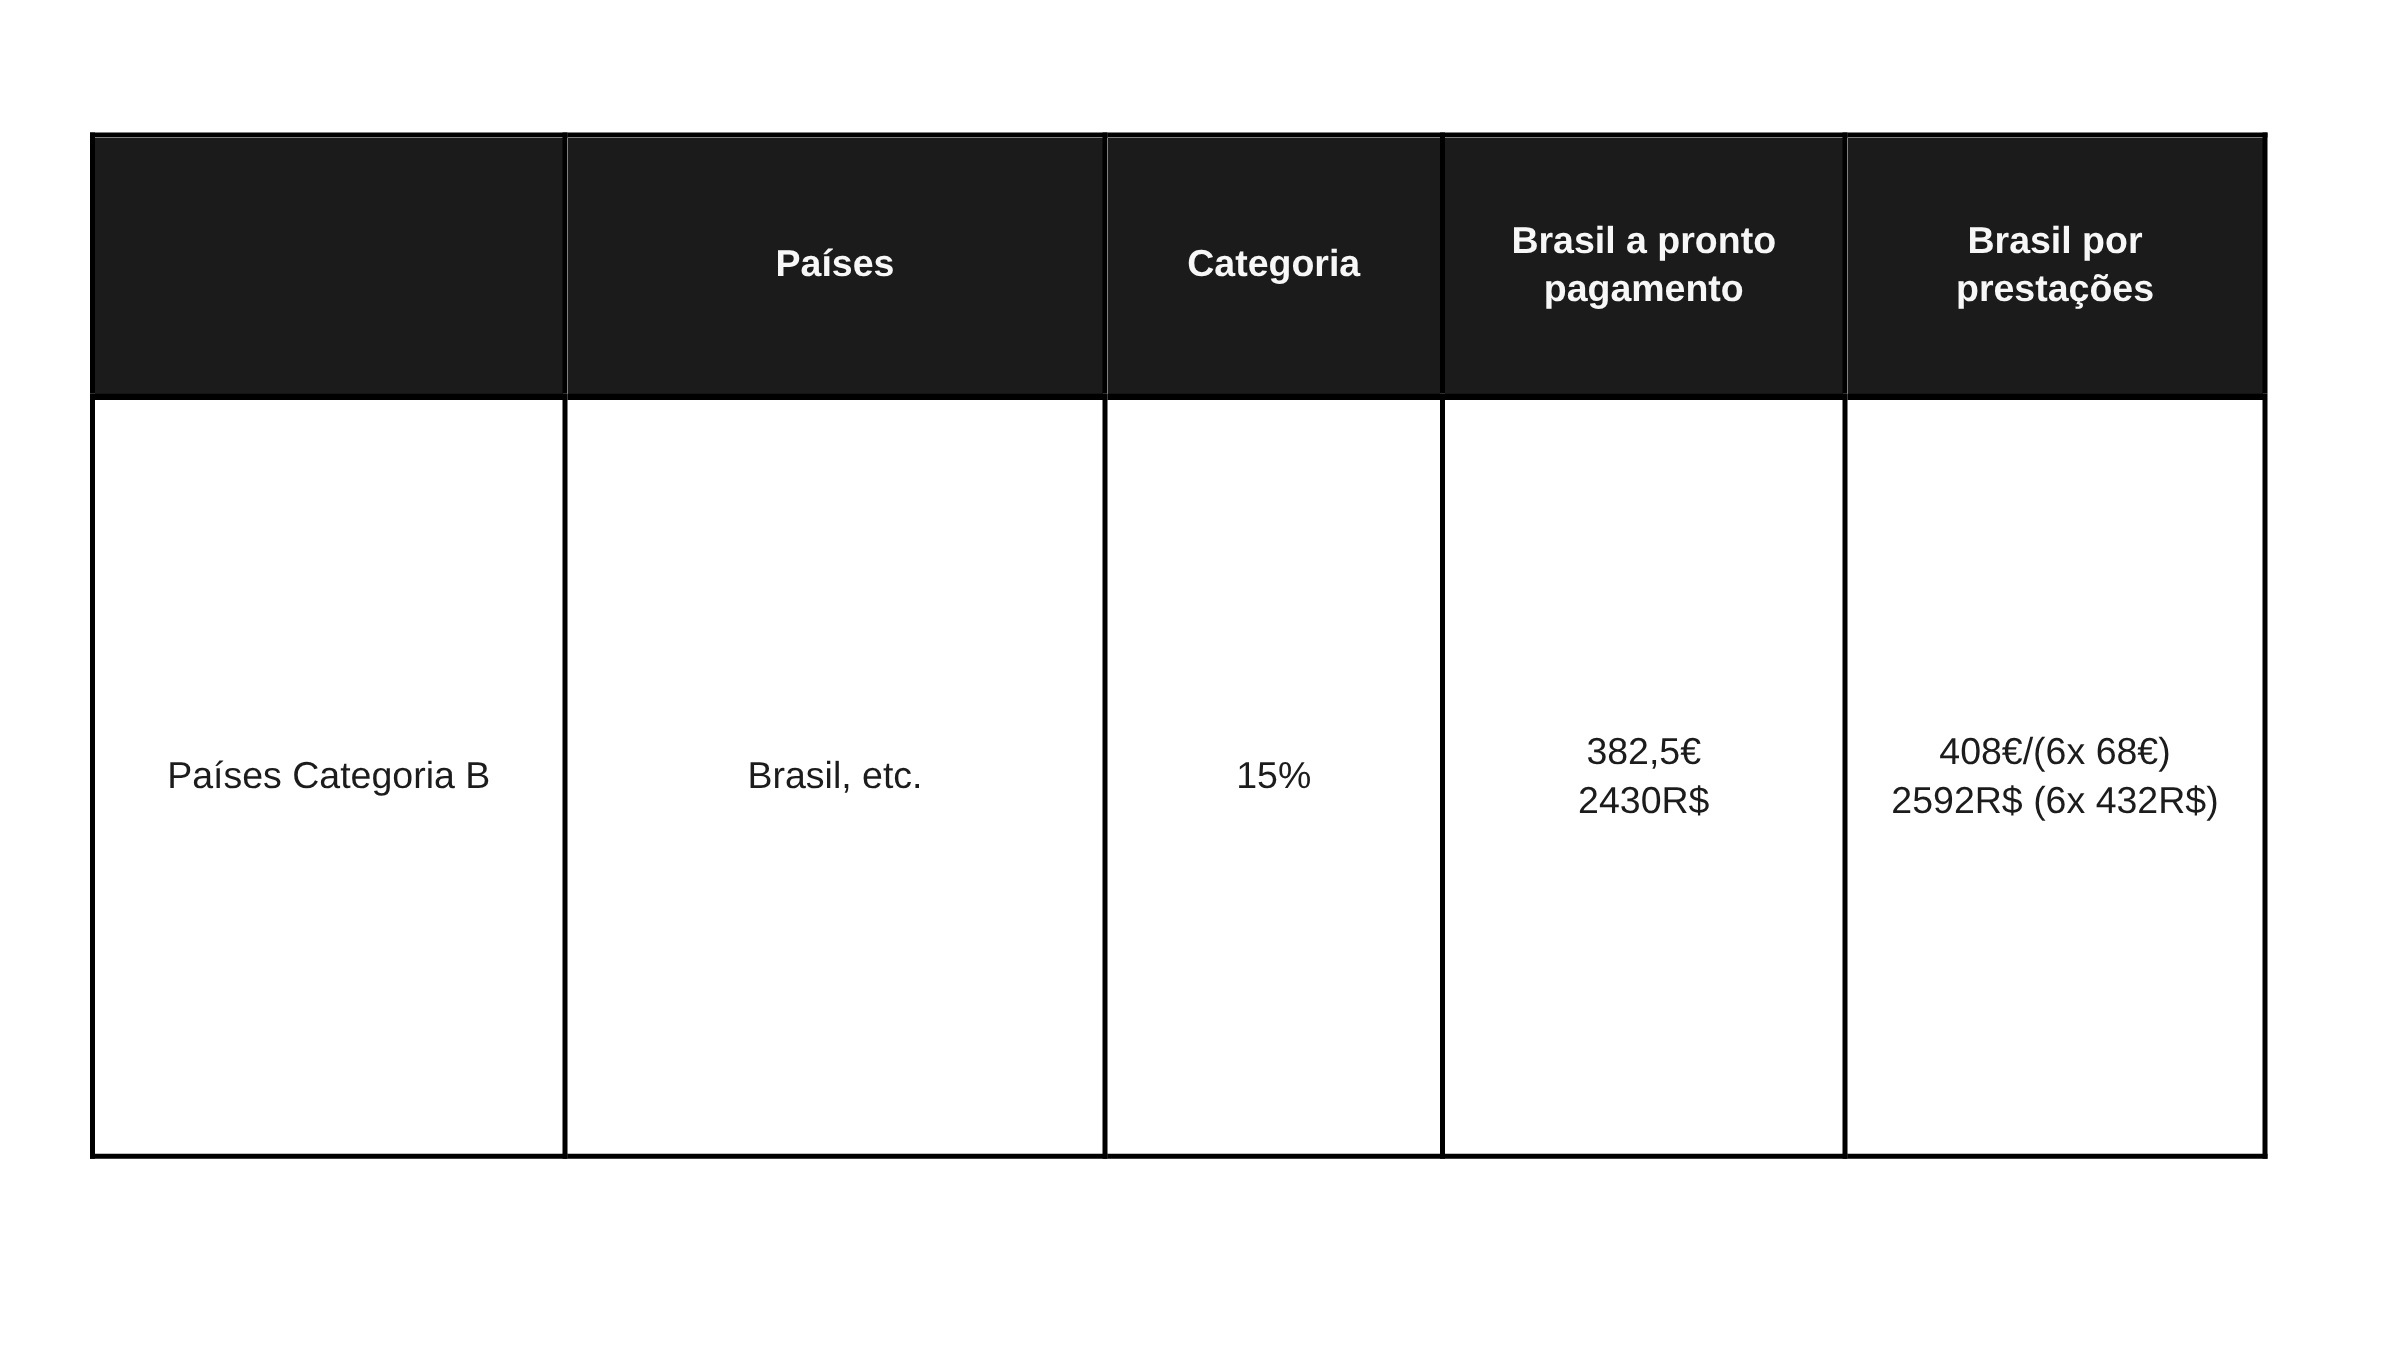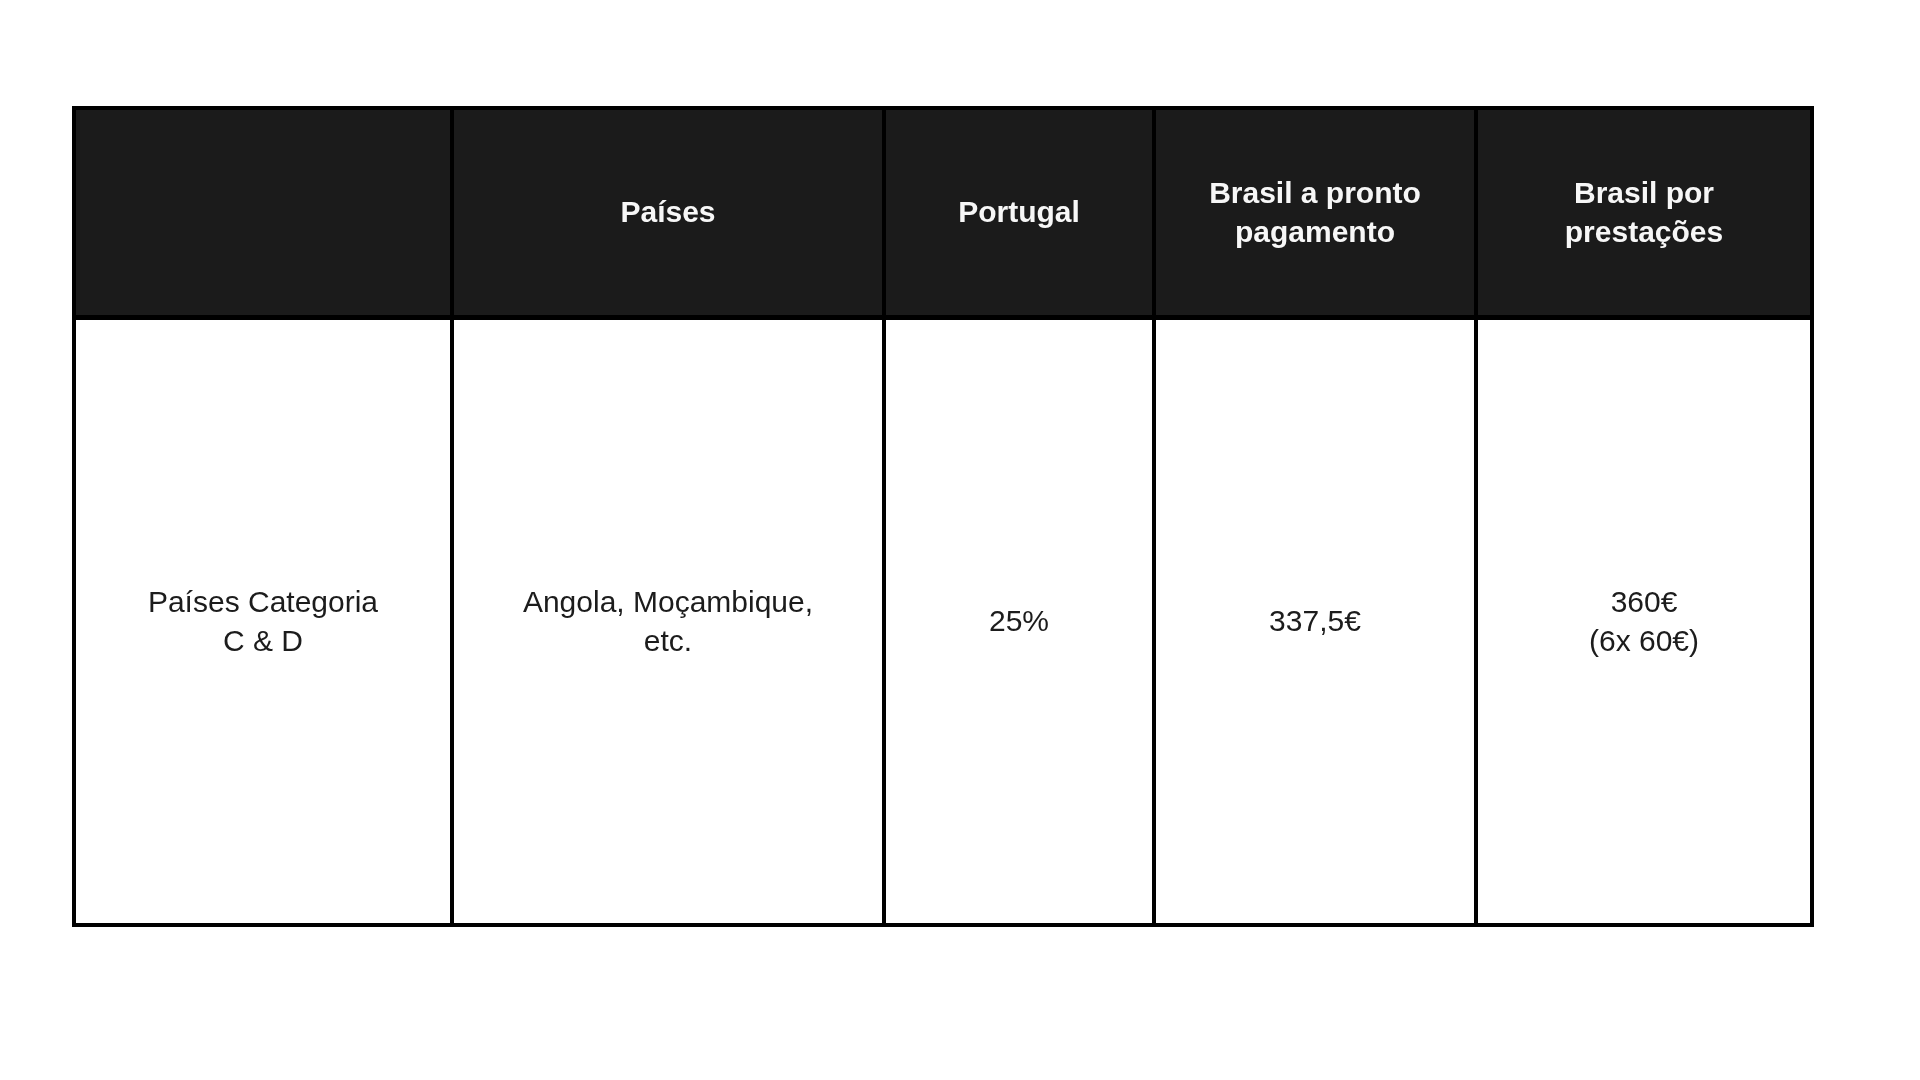--- a/index.html
+++ b/index.html
@@ -61,33 +61,32 @@
       <col style="width:378px">
       <col style="width:432px">
       <col style="width:270px">
       <col style="width:322px">
       <col style="width:336px">
     </colgroup>
     <thead>
       <tr class="header-row">
         <th></th>
         <th>Países</th>
-        <th>Portugal</th>
+        <th>Categoria</th>
         <th>Brasil a pronto
 pagamento</th>
         <th>Brasil por
 prestações</th>
       </tr>
     </thead>
     <tbody>
-      <tr class="body-row-3">
-        <td>Países Categoria
-C &amp; D</td>
-        <td>Angola, Moçambique,
-etc.</td>
-        <td>25%</td>
-        <td>337,5€</td>
-        <td>360€
-(6x 60€)</td>
+      <tr class="body-row-2">
+        <td>Países Categoria B</td>
+        <td>Brasil, etc.</td>
+        <td>15%</td>
+        <td>382,5€
+2430R$</td>
+        <td>408€/(6x 68€)
+2592R$ (6x 432R$)</td>
       </tr>
     </tbody>
   </table>
 </div>
 
 </body></html>

